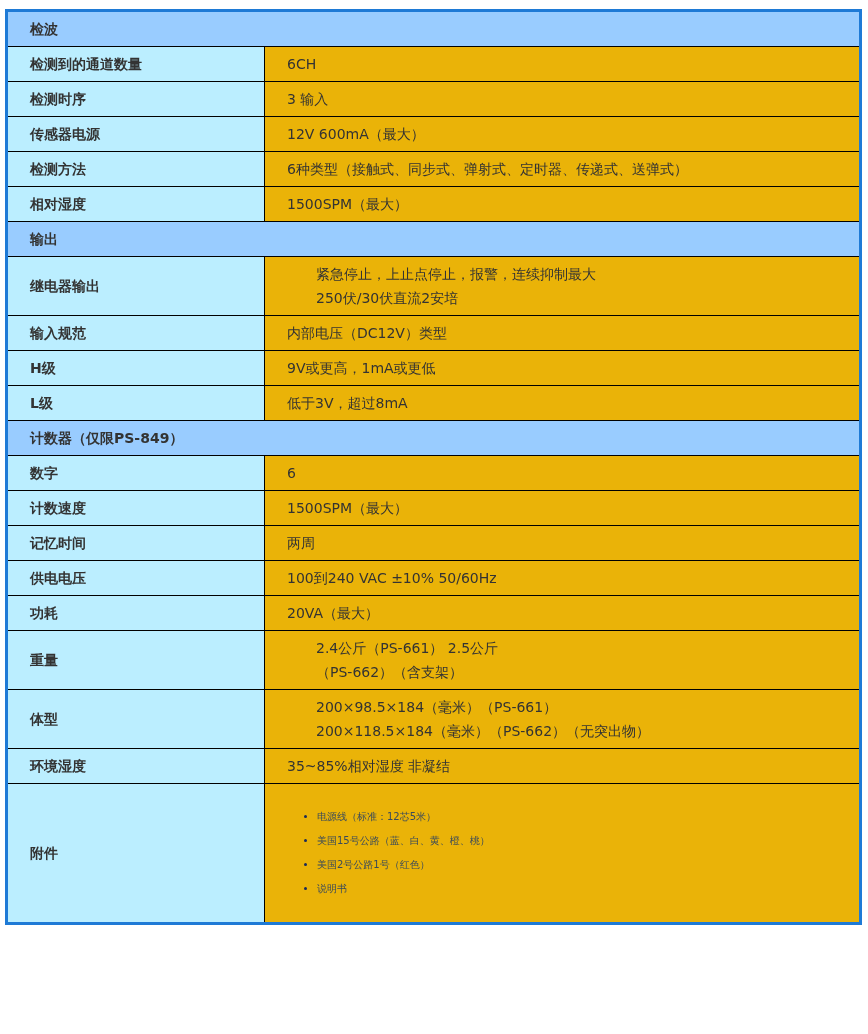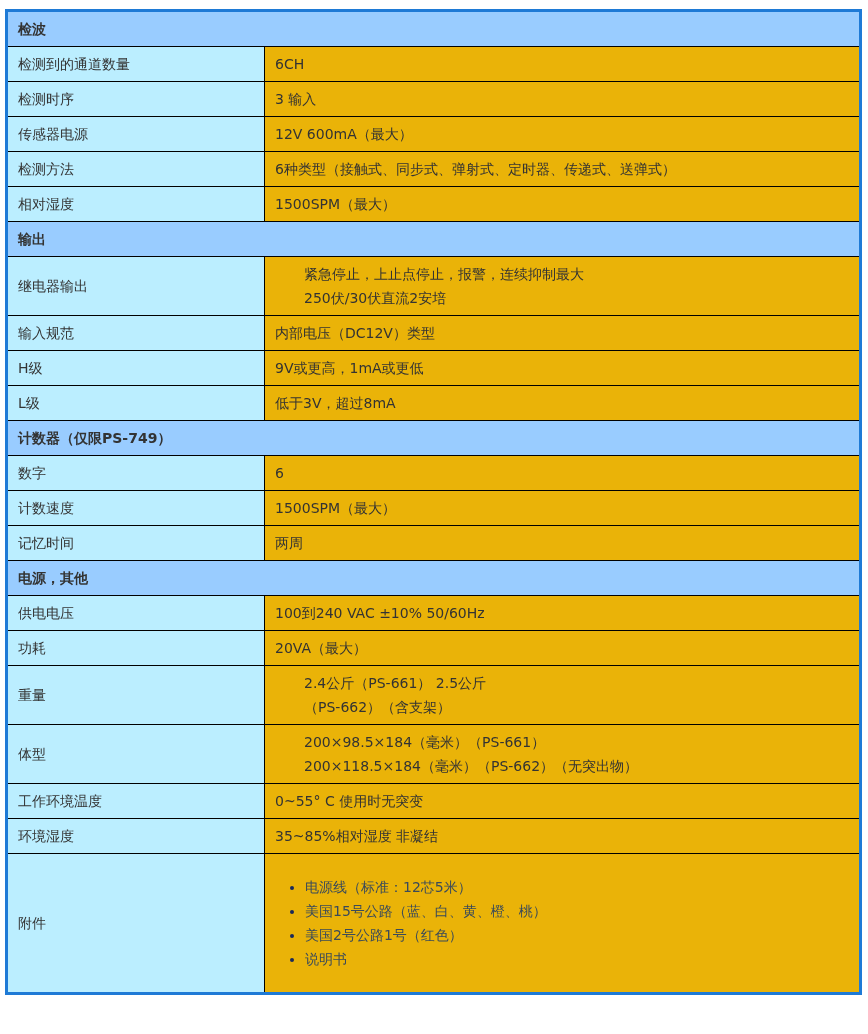--- a/index.html
+++ b/index.html
@@ -1,25 +1,25 @@
 <!DOCTYPE html>
 <html><head>
 <meta charset="utf-8">
 <style>
   html, body { margin: 0; padding: 0; background: #ffffff; }
   body { width: 868px; height: 1034px; overflow: hidden; font-family: "DejaVu Sans", "Liberation Sans", sans-serif; }
   .wrap { position: absolute; left: 5px; top: 9px; width: 857px; }
   table.spec { border-collapse: collapse; width: 100%; border: 3px solid #1e7ad6; table-layout: fixed; }
-  table.spec td { border: 1px solid #000000; font-size: 14px; line-height: 24px; padding: 5px 10px; vertical-align: middle; color: #333333; }
+  table.spec td { border: 1px solid #000000; font-size: 14px; line-height: 24px; padding: 5px 22px; vertical-align: middle; color: #333333; }
   td.section { background: #99ccff; font-weight: bold; color: #222a44; height: 24px; }
-  td.label { background: #bbeeff; font-weight: normal; color: #222a44; width: 237px; }
+  td.label { background: #bbeeff; font-weight: bold; color: #222a44; width: 237px; }
   td.value { background: #eab308; color: #3a4a5a; }
   .line { display: block; margin-left: 29px; }
   ul.acc { margin: 16px 0 16px 0; padding-left: 30px; }
-  ul.acc li { line-height: 24px; font-size: 14px; color: #3a4a5a; }
+  ul.acc li { line-height: 24px; font-size: 10px; color: #3a4a5a; }
   ul.acc li::marker { color: #1a2a5a; }
 </style>
 </head>
 <body>
 
 <div class="wrap">
 <table class="spec">
   <colgroup>
         <col style="width:258px">
         <col>
@@ -68,38 +68,35 @@
     <tr>
           <td class="label">H级</td>
           <td class="value">9V或更高，1mA或更低</td>
         </tr>
     <tr>
           <td class="label">L级</td>
           <td class="value">低于3V，超过8mA</td>
         </tr>
 
     <tr>
-          <td class="section" colspan="2">计数器（仅限PS-749）</td>
+          <td class="section" colspan="2">计数器（仅限PS-849）</td>
         </tr>
     <tr>
           <td class="label">数字</td>
           <td class="value">6</td>
         </tr>
     <tr>
           <td class="label">计数速度</td>
           <td class="value">1500SPM（最大）</td>
         </tr>
     <tr>
           <td class="label">记忆时间</td>
           <td class="value">两周</td>
         </tr>
 
-    <tr>
-          <td class="section" colspan="2">电源，其他</td>
-        </tr>
     <tr>
           <td class="label">供电电压</td>
           <td class="value">100到240 VAC ±10% 50/60Hz</td>
         </tr>
     <tr>
           <td class="label">功耗</td>
           <td class="value">20VA（最大）</td>
         </tr>
     <tr>
           <td class="label">重量</td>
@@ -109,24 +106,20 @@
           </td>
         </tr>
     <tr>
           <td class="label">体型</td>
           <td class="value">
             <span class="line">200×98.5×184（毫米）（PS-661）</span>
             <span class="line">200×118.5×184（毫米）（PS-662）（无突出物）</span>
           </td>
         </tr>
     <tr>
-          <td class="label">工作环境温度</td>
-          <td class="value">0~55° C 使用时无突变</td>
-        </tr>
-    <tr>
           <td class="label">环境湿度</td>
           <td class="value">35~85%相对湿度 非凝结</td>
         </tr>
     <tr>
           <td class="label">附件</td>
           <td class="value">
       <ul class="acc">
         <li>电源线（标准：12芯5米）</li>
         <li>美国15号公路（蓝、白、黄、橙、桃）</li>
         <li>美国2号公路1号（红色）</li>

